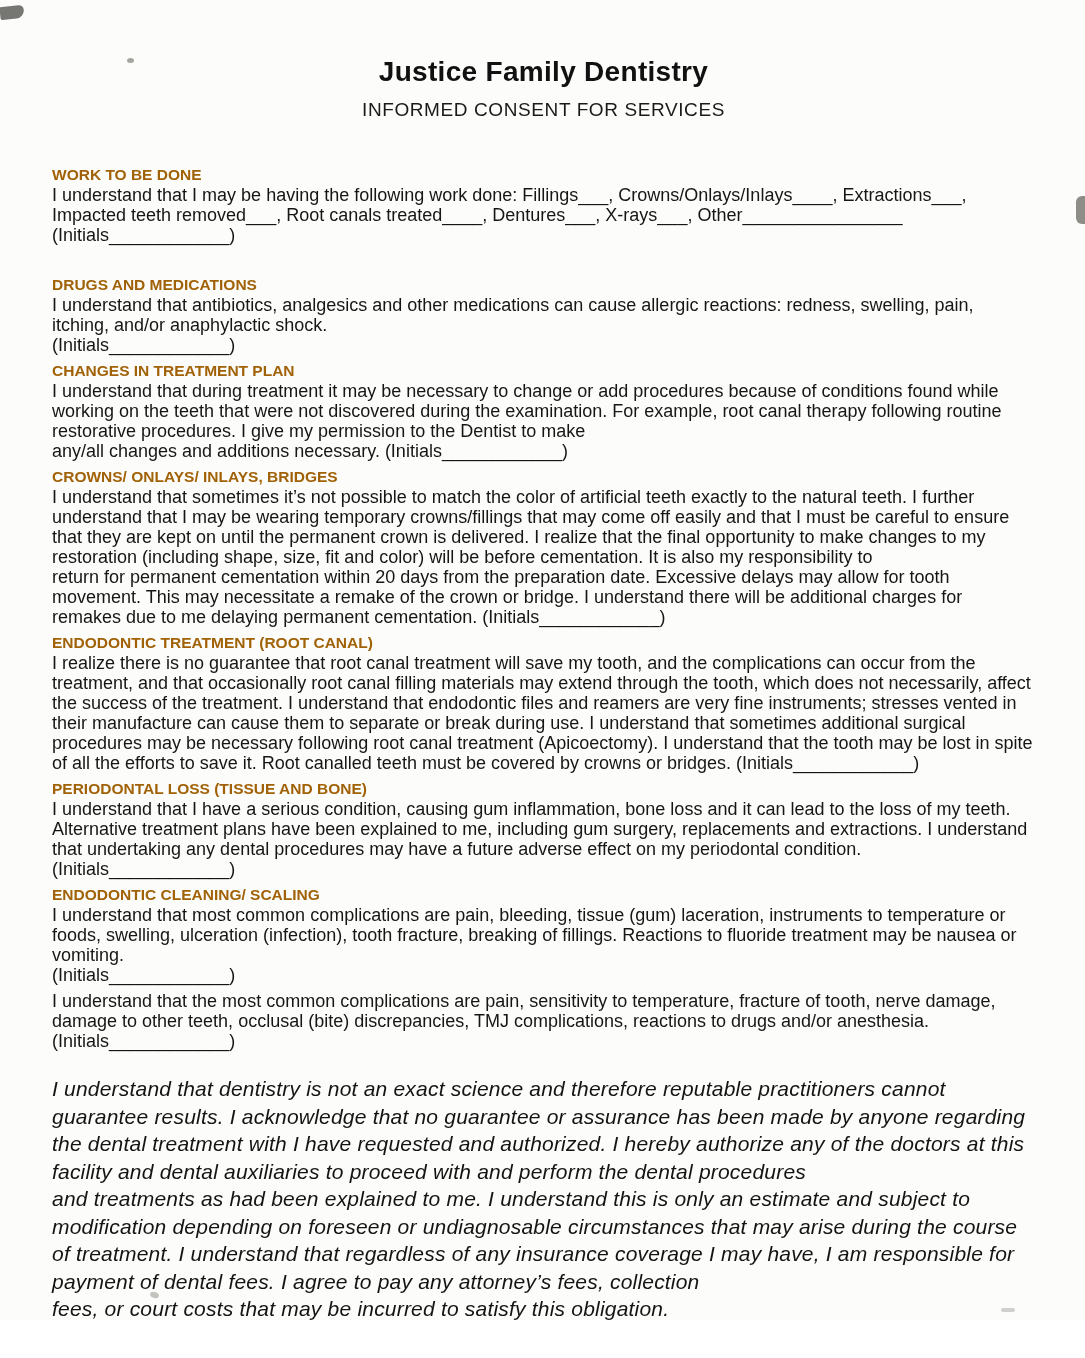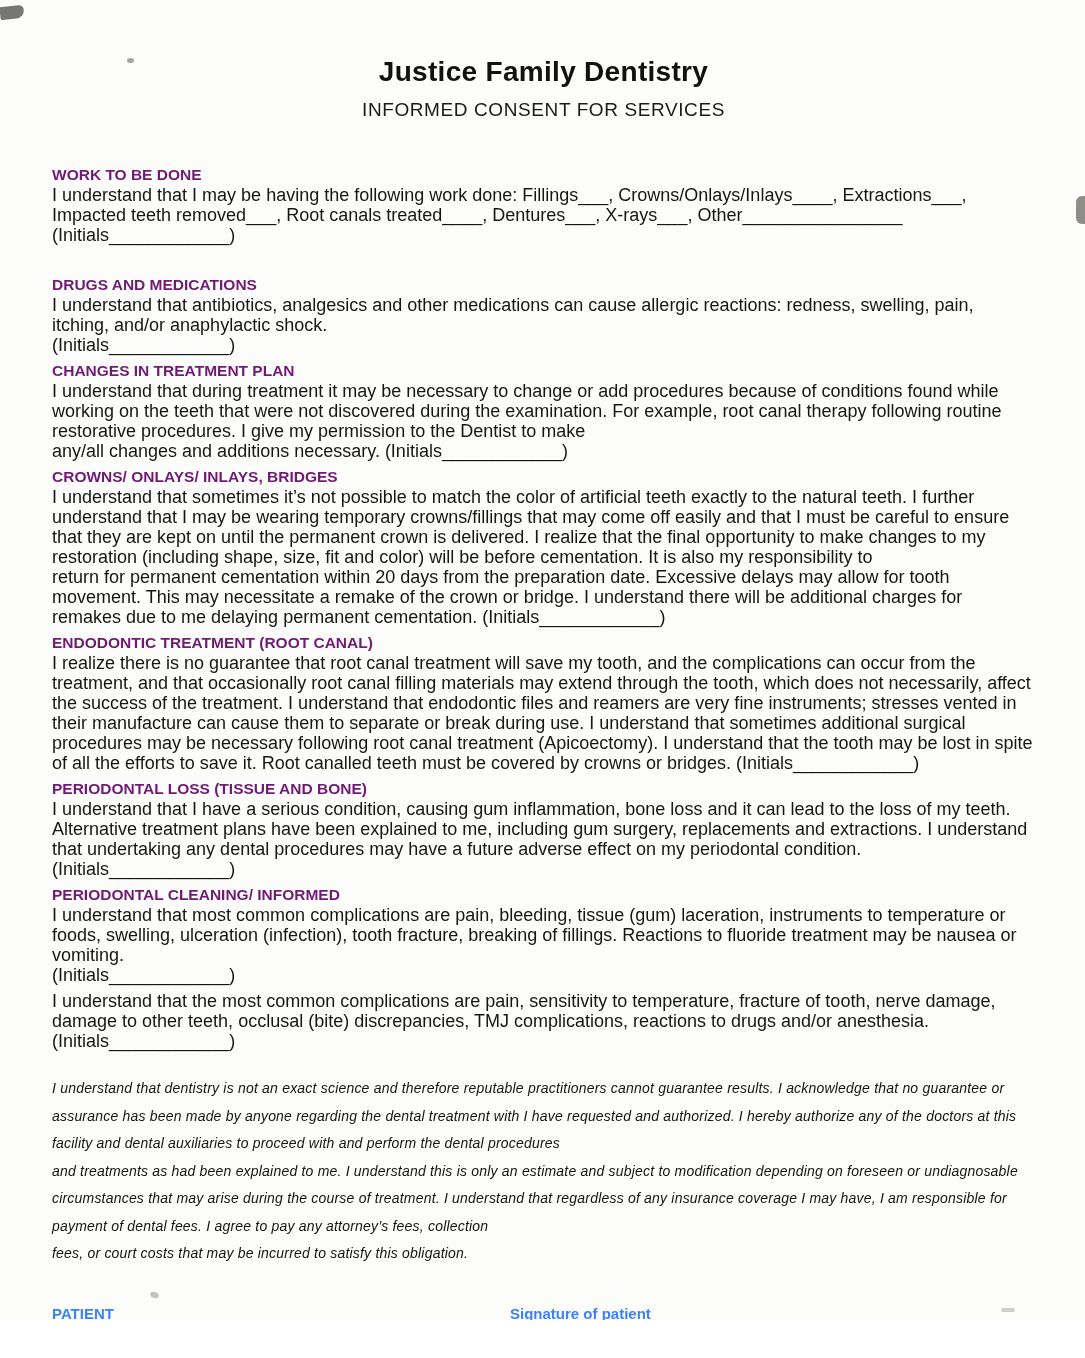--- a/index.html
+++ b/index.html
@@ -32,34 +32,34 @@
   }
 
   
   main { margin-top: 44px; }
   section { margin-top: 6px; }
   section.gap-lg { margin-top: 30px; }
   .sec-heading {
     font-size: 15.5px;
     font-weight: bold;
     line-height: 20px;
-    color: #701a75;
+    color: #a16207;
   }
   .sec-body {
     font-size: 18px;
     line-height: 20px;
     white-space: pre-line;
     color: #161616;
   }
 
   
   .agreement {
     margin-top: 24px;
     font-style: italic;
-    font-size: 14px;
+    font-size: 21px;
     line-height: 27.5px;
     letter-spacing: 0.2px;
     white-space: pre-line;
     color: #141414;
   }
 
   
   .sig-grid {
     margin-top: 32px;
     display: grid;
@@ -136,21 +136,21 @@
         <div class="sec-heading">ENDODONTIC TREATMENT (ROOT CANAL)</div>
         <p class="sec-body">I realize there is no guarantee that root canal treatment will save my tooth, and the complications can occur from the treatment, and that occasionally root canal filling materials may extend through the tooth, which does not necessarily, affect the success of the treatment. I understand that endodontic files and reamers are very fine instruments; stresses vented in their manufacture can cause them to separate or break during use. I understand that sometimes additional surgical procedures may be necessary following root canal treatment (Apicoectomy). I understand that the tooth may be lost in spite of all the efforts to save it. Root canalled teeth must be covered by crowns or bridges. (Initials____________)</p>
       </section>
 
       <section>
         <div class="sec-heading">PERIODONTAL LOSS (TISSUE AND BONE)</div>
         <p class="sec-body">I understand that I have a serious condition, causing gum inflammation, bone loss and it can lead to the loss of my teeth. Alternative treatment plans have been explained to me, including gum surgery, replacements and extractions. I understand that undertaking any dental procedures may have a future adverse effect on my periodontal condition. (Initials____________)</p>
       </section>
 
       <section>
-        <div class="sec-heading">PERIODONTAL CLEANING/ INFORMED</div>
+        <div class="sec-heading">ENDODONTIC CLEANING/ SCALING</div>
         <p class="sec-body">I understand that most common complications are pain, bleeding, tissue (gum) laceration, instruments to temperature or foods, swelling, ulceration (infection), tooth fracture, breaking of fillings. Reactions to fluoride treatment may be nausea or vomiting.
 (Initials____________)</p>
       </section>
 
       <section>
         <p class="sec-body">I understand that the most common complications are pain, sensitivity to temperature, fracture of tooth, nerve damage, damage to other teeth, occlusal (bite) discrepancies, TMJ complications, reactions to drugs and/or anesthesia. (Initials____________)</p>
       </section>
 
       <div class="agreement">I understand that dentistry is not an exact science and therefore reputable practitioners cannot guarantee results. I acknowledge that no guarantee or assurance has been made by anyone regarding the dental treatment with I have requested and authorized. I hereby authorize any of the doctors at this facility and dental auxiliaries to proceed with and perform the dental procedures
 and treatments as had been explained to me. I understand this is only an estimate and subject to modification depending on foreseen or undiagnosable circumstances that may arise during the course of treatment. I understand that regardless of any insurance coverage I may have, I am responsible for payment of dental fees. I agree to pay any attorney’s fees, collection

